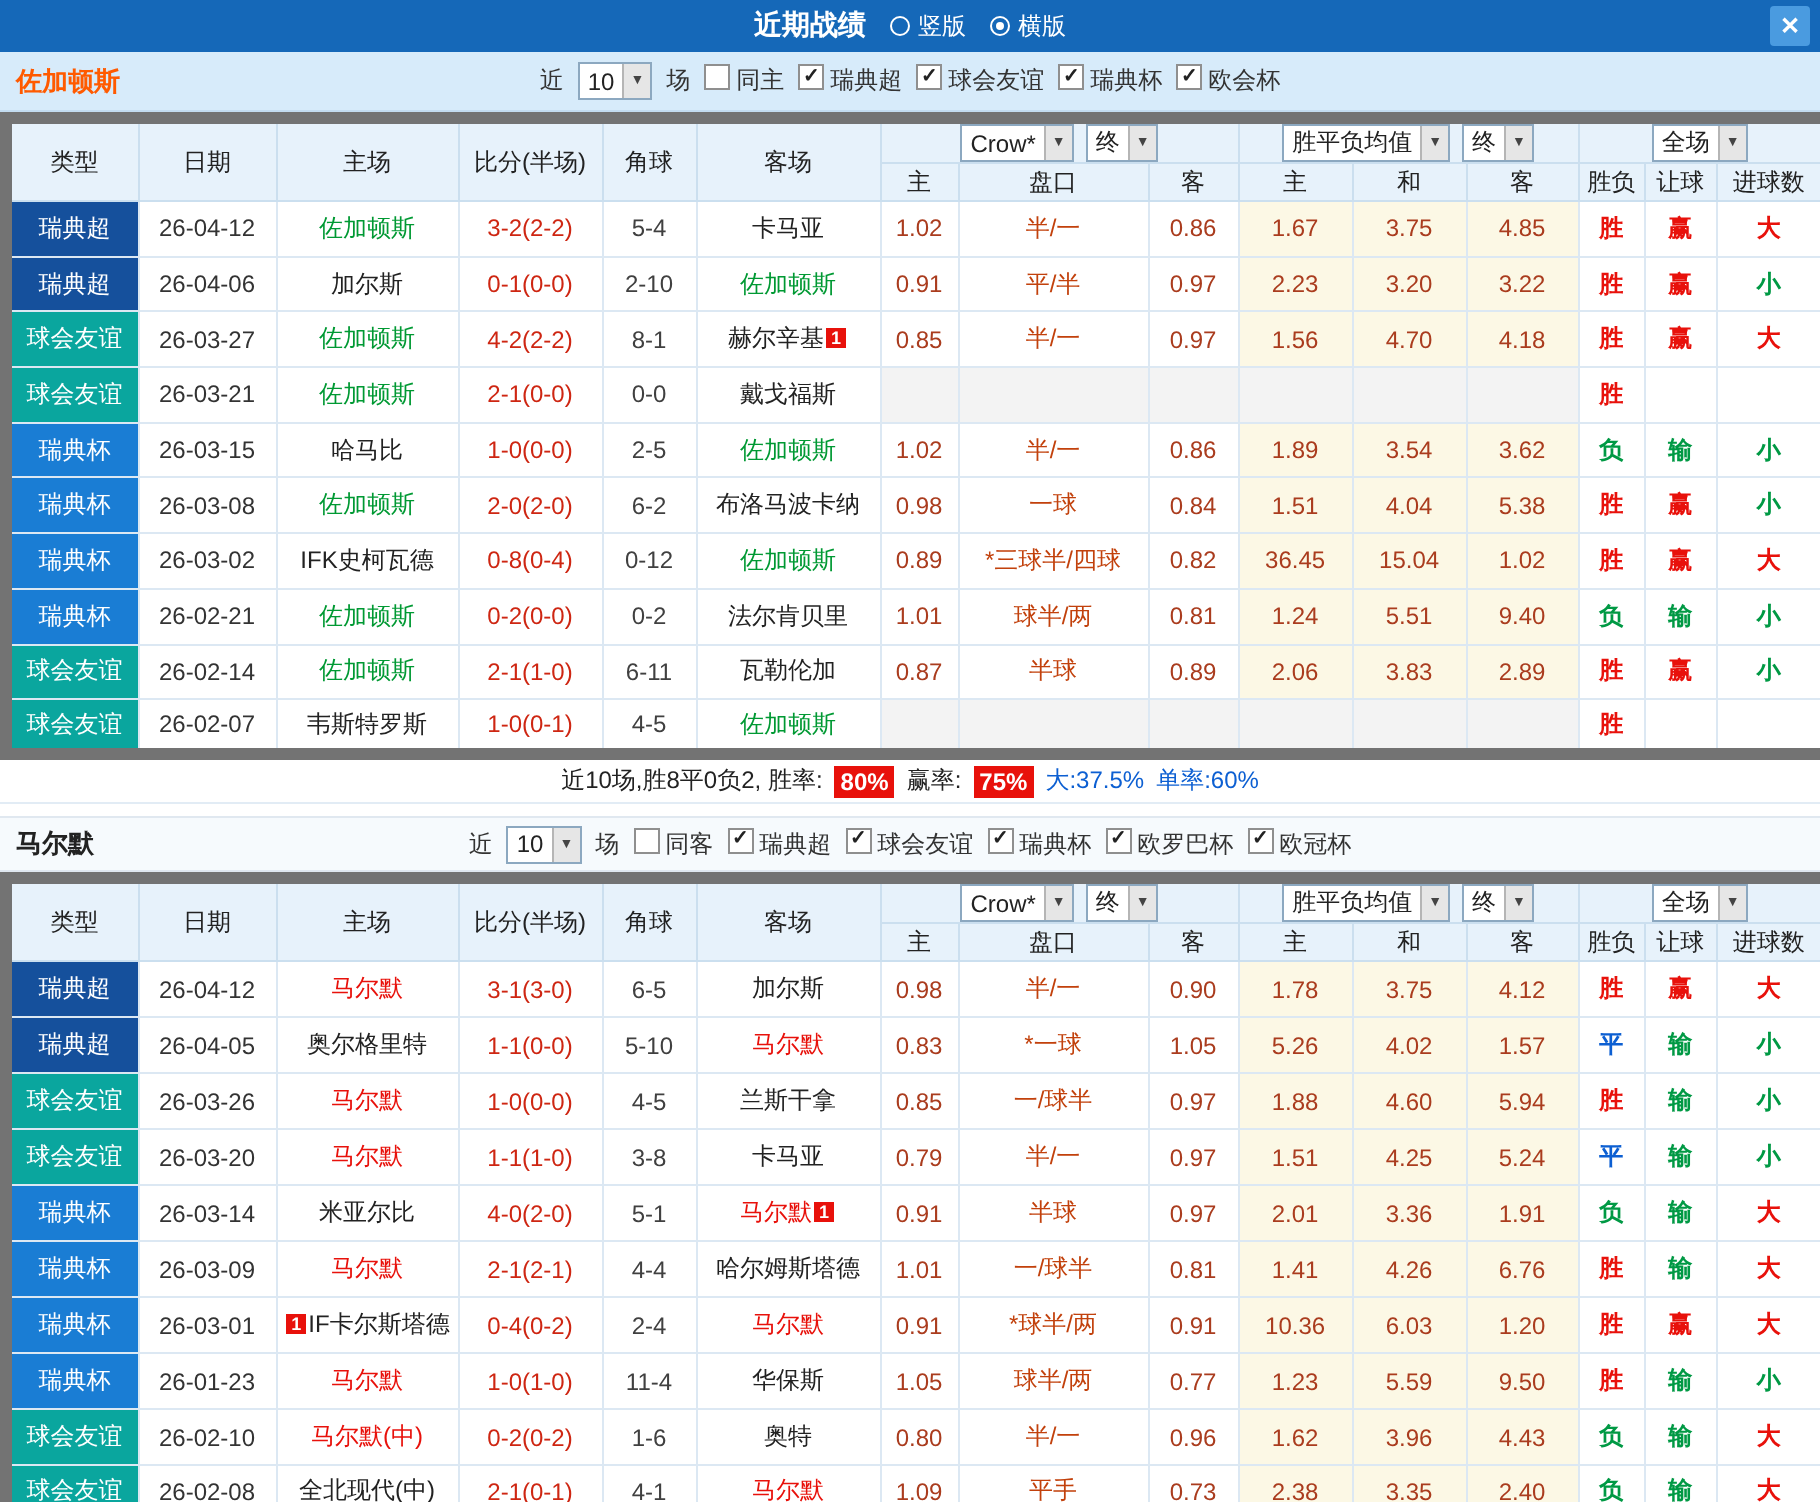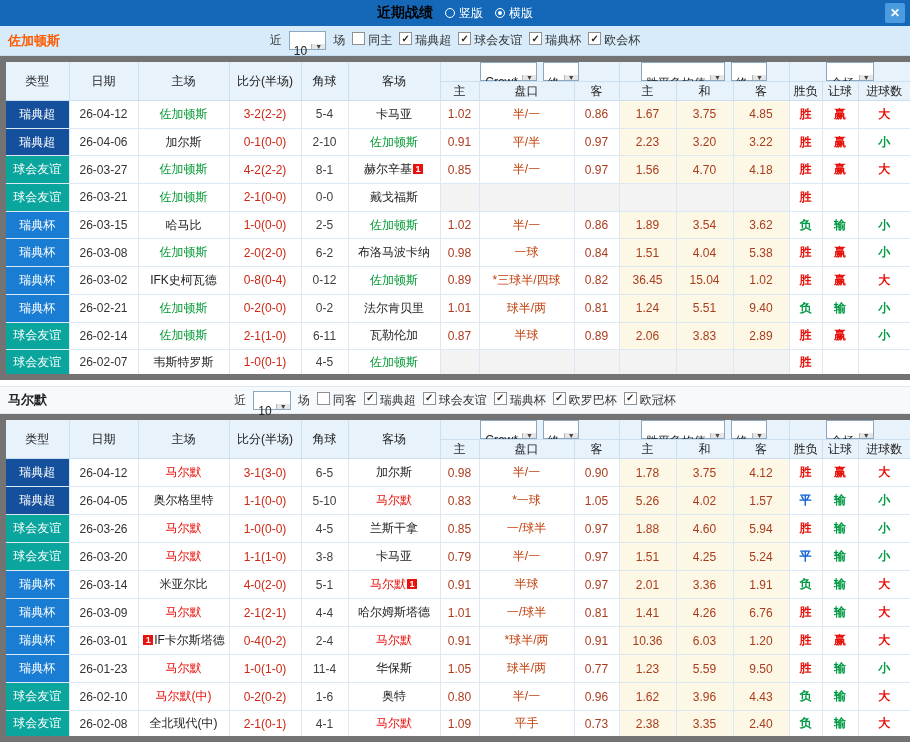--- a/index.html
+++ b/index.html
@@ -1,39 +1,39 @@
 <!DOCTYPE html>
 <html><head>
 <meta charset="utf-8">
 <style>
   *{box-sizing:border-box;margin:0;padding:0}
   html,body{width:910px;height:751px;overflow:hidden}
   body{font-family:"Liberation Sans",sans-serif;font-size:12px;background:#fff;color:#222}
 
   .titlebar{height:26px;background:#1568B8;display:flex;align-items:center;position:relative;color:#fff}
   .title-cluster{margin:0 auto;display:flex;align-items:center;gap:12px}
-  .title{color:#000000;font-weight:bold;font-size:14px}
+  .title{color:#ffffff;font-weight:bold;font-size:14px}
   .radio-opt{display:inline-flex;align-items:center;gap:4px;cursor:pointer;font-size:12px}
   .radio{width:10px;height:10px;border:1px solid #fff;border-radius:50%;display:inline-block;position:relative;background:transparent}
   .radio.selected::after{content:"";position:absolute;left:2px;top:2px;width:4px;height:4px;background:#fff;border-radius:50%}
   .close-btn{position:absolute;right:5px;top:3px;width:20px;height:20px;background:#4A9BE0;color:#fff;display:flex;align-items:center;justify-content:center;font-size:12px;font-weight:bold;border-radius:2px;cursor:pointer}
 
   .filter-bar{display:flex;align-items:center;position:relative;padding:0 8px}
   .filter-bar.s1{height:30px;background:#D7EBFA;border-bottom:1px solid #C3DCF0}
   .filter-bar.s2{height:28px;background:#F6FAFD;border-top:1px solid #E0E8F0;border-bottom:1px solid #E0E8F0;margin-top:6px}
   .team-name{position:absolute;left:8px;font-weight:bold;font-size:13px}
   .team-name.t1{color:#FF5A00}
   .team-name.t2{color:#222}
   .filter-controls{margin:0 auto;display:flex;align-items:center;gap:7px}
   .flabel{color:#333}
   .cb-wrap{display:inline-flex;align-items:flex-start;gap:3px;cursor:pointer}
   .cb{width:13px;height:13px;background:#fff;border:1px solid #8F8F8F;display:inline-flex;align-items:center;justify-content:center;font-size:10px;line-height:1;color:#222;font-weight:bold}
   .cb-label{color:#333}
 
-  .select{display:inline-flex;justify-content:space-between;background:#fff;border:1px solid #8CA8C0;height:19px;padding:12px 0 0 4px;gap:4px;cursor:pointer;min-width:34px}
+  .select{display:inline-flex;align-items:center;justify-content:space-between;background:#fff;border:1px solid #8CA8C0;height:19px;padding:0 0 0 4px;gap:4px;cursor:pointer;min-width:34px}
   .sel-text{color:#222;white-space:nowrap}
   .sel-arrow{font-size:7px;color:#444;background:#E6E6E6;border-left:1px solid #B5B5B5;height:100%;display:inline-flex;align-items:center;padding:0 3px}
 
   table.grid{width:910px;border-collapse:collapse;table-layout:fixed;border:6px solid #737373}
   .grid th,.grid td{border:1px solid #DCE8F3;text-align:center;overflow:hidden;white-space:nowrap;padding:0;font-size:12px}
   .grid thead th{background:#E7F2FB;border-color:#CBDFEF;font-weight:normal;color:#222}
   .grid thead tr.h1 th{height:22px}
   .grid thead tr.h2 th{height:19px}
   .ctl{vertical-align:middle}
   .ctl-inner{display:flex;align-items:center;justify-content:center;gap:6px}
@@ -347,20 +347,28 @@
           <td class="euro-cell empty-cell"></td>
           <td class="euro-cell empty-cell"></td>
           <td class="euro-cell empty-cell"></td>
           <td class="res-cell" style="color: rgb(232, 17, 11);">胜</td>
           <td class="res-cell"></td>
           <td class="res-cell"></td>
         </tr>
       </tbody>
   </table>
 
+  <div class="summary">
+    <span class="sum-text">近10场,胜8平0负2, 胜率:</span>
+    <span class="rate-badge">80%</span>
+    <span class="sum-text">赢率:</span>
+    <span class="rate-badge">75%</span>
+    <span class="blue-stat">大:37.5%</span>
+    <span class="blue-stat">单率:60%</span>
+  </div>
 
   <div class="filter-bar s2">
     <span class="team-name t2">马尔默</span>
     <div class="filter-controls">
         <span class="flabel">近</span>
         <span class="select">
           <span class="sel-text">10</span>
           <span class="sel-arrow">▼</span>
         </span>
         <span class="flabel">场</span>

